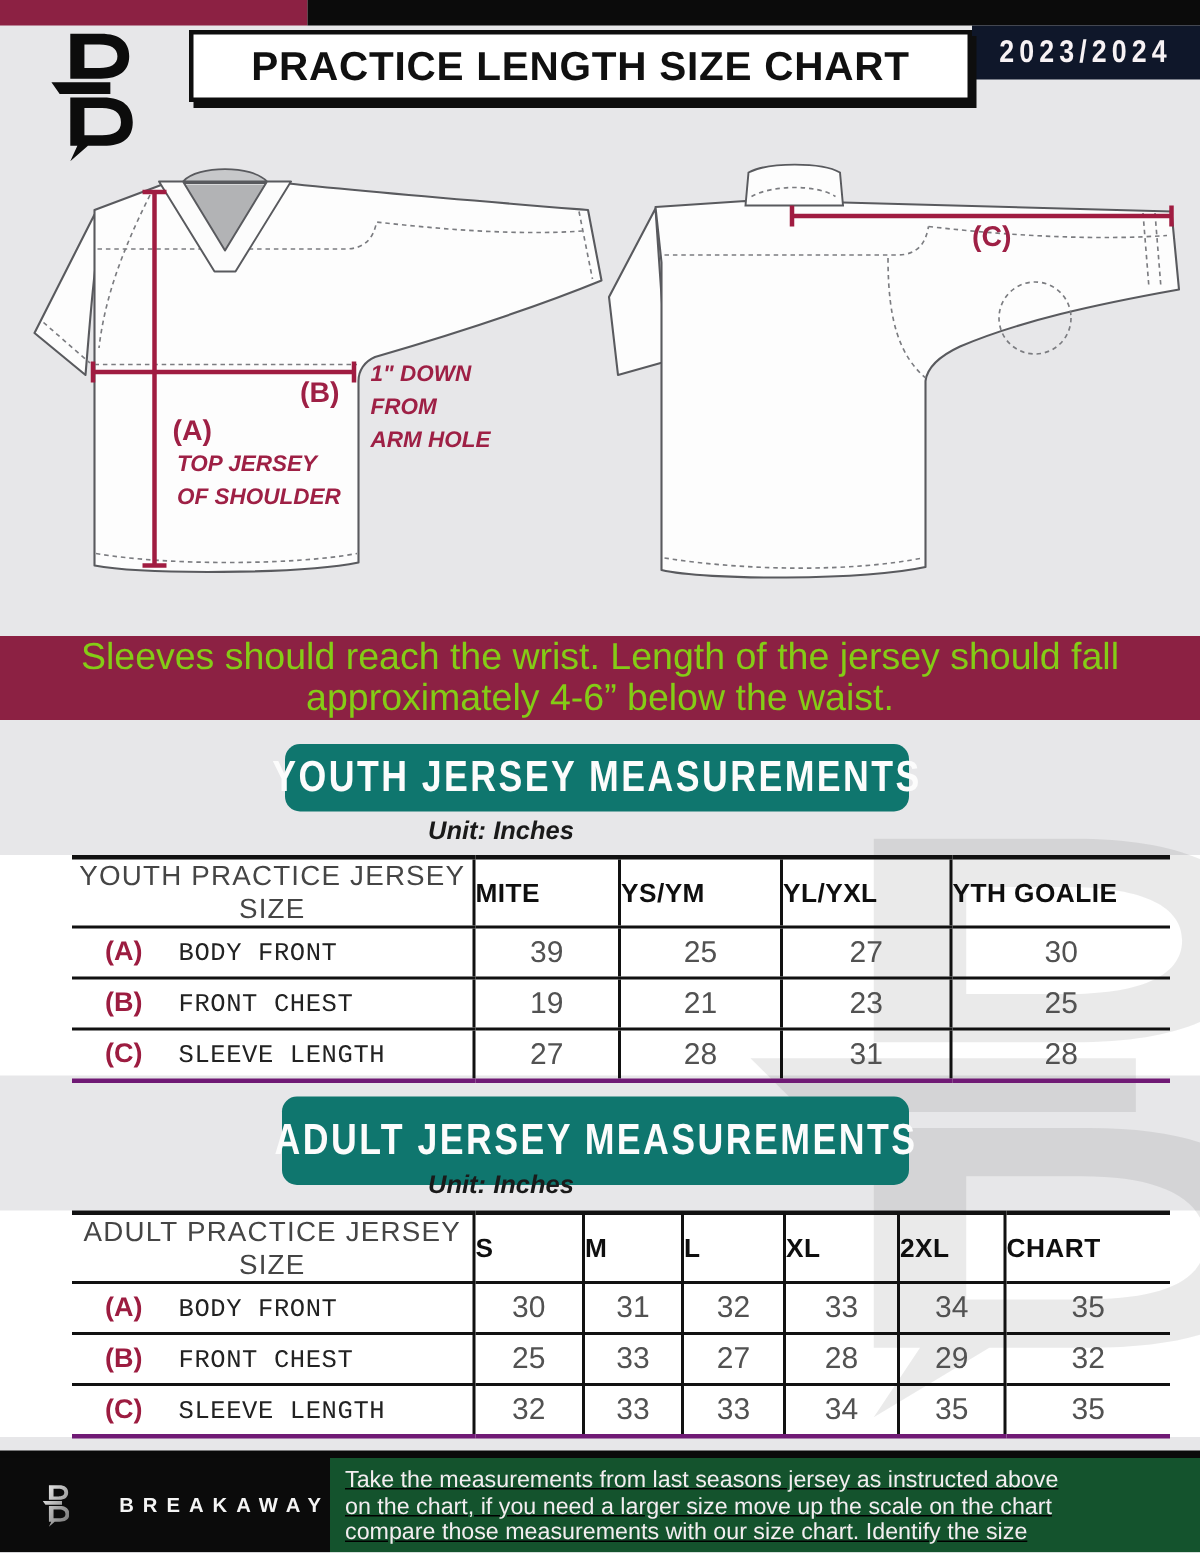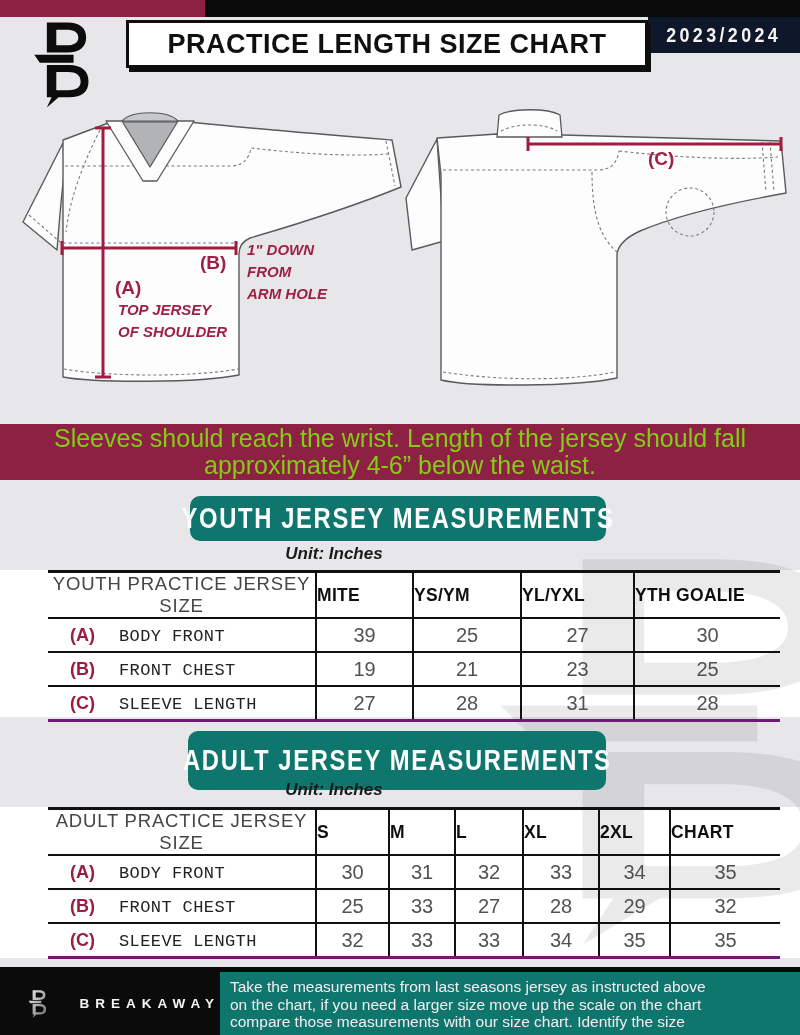--- a/index.html
+++ b/index.html
@@ -55,21 +55,21 @@
   .val{font-size:20px;color:#525252;text-align:center;}
   .rowlab{text-align:left;padding-left:22px !important;white-space:nowrap;}
   .rkey{color:#9c1c40;font-weight:800;font-size:18px;}
   .rlabel{color:#222222;font-size:17px;letter-spacing:.4px;margin-left:24px;font-family:Liberation Mono, monospace;}
 
   
   .footer{left:0;top:967px;width:800px;height:68px;border-top:5px solid #0a0a0a;
           box-sizing:border-box;display:flex;z-index:5;}
   .footer-left{width:220px;background:#0b0b0b;display:flex;align-items:center;gap:24px;}
   .footer-brand{color:#f5f5f5;font-size:13.5px;font-weight:700;letter-spacing:6px;margin-left:9px;white-space:nowrap;}
-  .footer-right{flex:1;background:#0f766e;padding:6px 6px 0 10px;box-sizing:border-box;}
+  .footer-right{flex:1;background:#14532d;padding:6px 6px 0 10px;box-sizing:border-box;text-decoration:underline;}
   .footer-right div{color:#f3edf0;font-size:15.5px;line-height:17.5px;}
 
   svg .outline{fill:#fdfdfd;stroke:#595a5e;stroke-width:1.4;stroke-linejoin:round;}
   svg .dash{fill:none;stroke:#7b7c80;stroke-width:1.1;stroke-dasharray:3,2.6;}
   svg .redline{stroke:#a01c41;stroke-width:3;fill:none;}
 </style>
 </head>
 <body>
 
 <div class="page">

